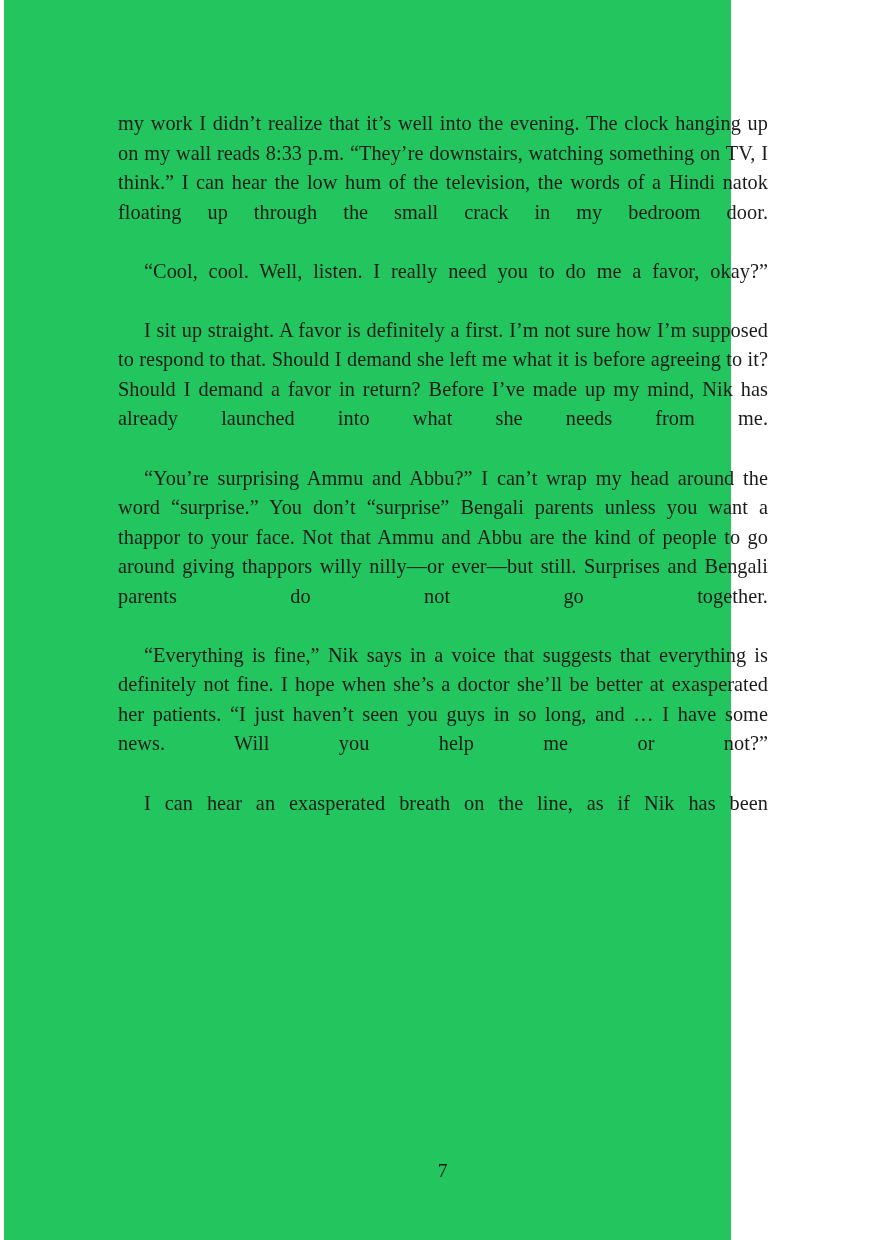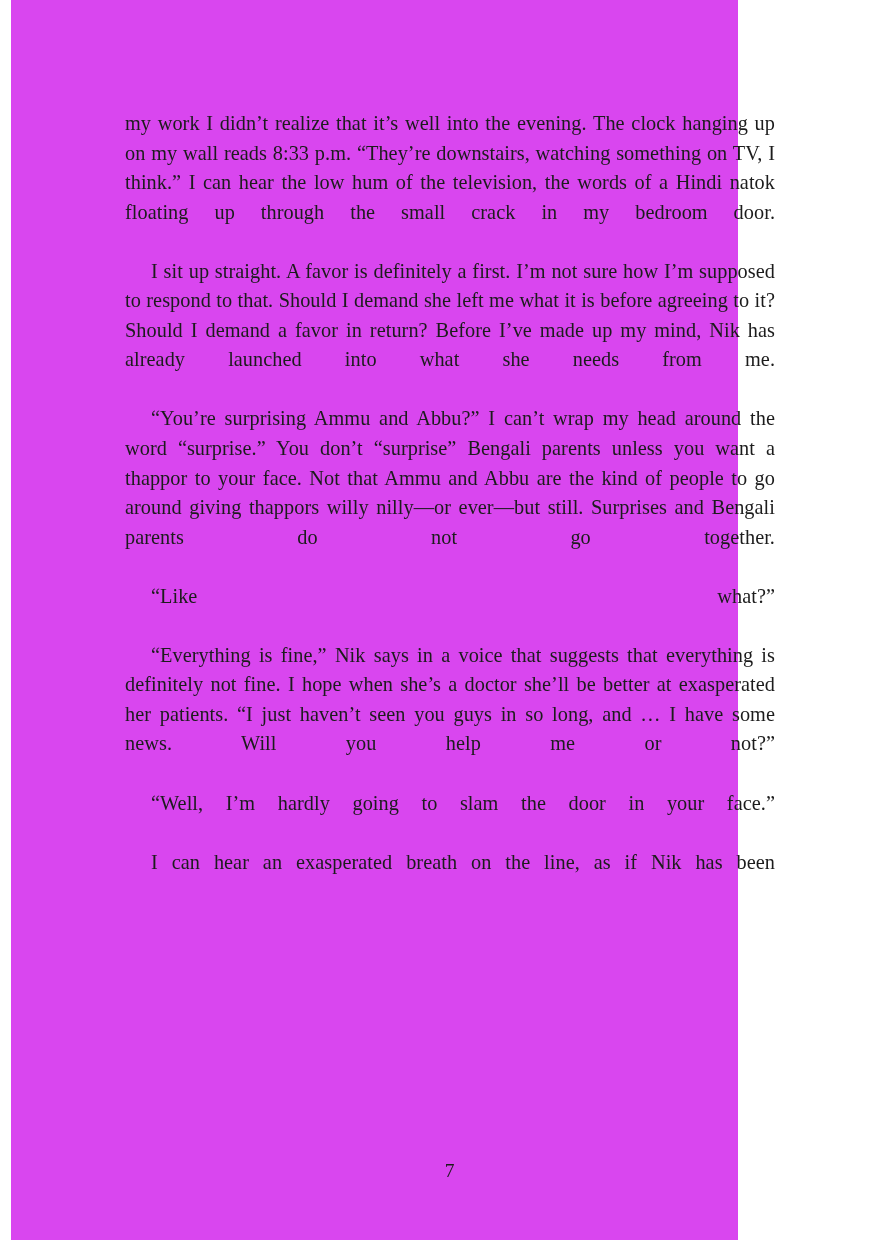--- a/index.html
+++ b/index.html
@@ -12,25 +12,25 @@
     height: 1240px;
     position: relative;
     overflow: hidden;
     font-family: "Liberation Serif", "DejaVu Serif", serif;
     color: #1c1c1c;
     -webkit-font-smoothing: antialiased;
   }
 
   #page {
     position: absolute;
-    left: 11px;
+    left: 4px;
     top: 0;
     width: 727px;
     height: 1240px;
-    background: #d946ef;
+    background: #22c55e;
   }
 
   #text-block {
     position: absolute;
     left: 114px;
     top: 109px;
     width: 650px;
   }
 
   .para {
@@ -69,23 +69,22 @@
     font-family: "Liberation Serif", "DejaVu Serif", serif;
   }
 </style>
 </head>
 <body>
 
 <div id="page">
 
   <div id="text-block">
     <p class="para first">my work I didn’t realize that it’s well into the evening. The clock hanging up on my wall reads 8:33 p.m. “They’re downstairs, watching something on TV, I think.” I can hear the low hum of the television, the words of a Hindi natok floating up through the small crack in my bedroom door.</p>
+    <p class="para">“Cool, cool. Well, listen. I really need you to do me a favor, okay?”</p>
     <p class="para">I sit up straight. A favor is definitely a first. I’m not sure how I’m supposed to respond to that. Should I demand she left me what it is before agreeing to it? Should I demand a favor in return? Before I’ve made up my mind, Nik has already launched into what she needs from me.</p>
     <p class="para">“You’re surprising Ammu and Abbu?” I can’t wrap my head around the word “surprise.” You don’t “surprise” Bengali parents unless you want a thappor to your face. Not that Ammu and Abbu are the kind of people to go around giving thappors willy nilly—or ever—but still. Surprises and Bengali parents do not go together.</p>
-    <p class="para">“Like what?”</p>
     <p class="para">“Everything is fine,” Nik says in a voice that suggests that everything is definitely not fine. I hope when she’s a doctor she’ll be better at exasperated her patients. “I just haven’t seen you guys in so long, and … I have some news. Will you help me or not?”</p>
-    <p class="para">“Well, I’m hardly going to slam the door in your face.”</p>
     <p class="para">I can hear an exasperated breath on the line, as if Nik has been</p>
   </div>
 
   <div id="page-number">7</div>
 
 </div>
 
 </body></html>

